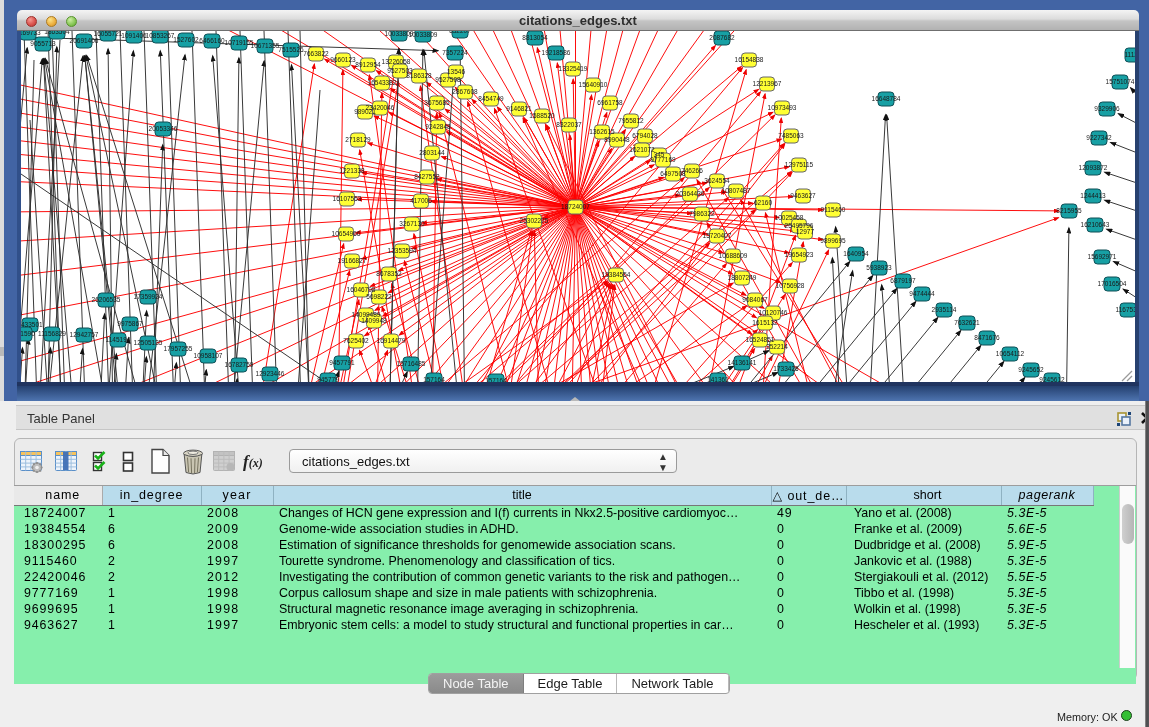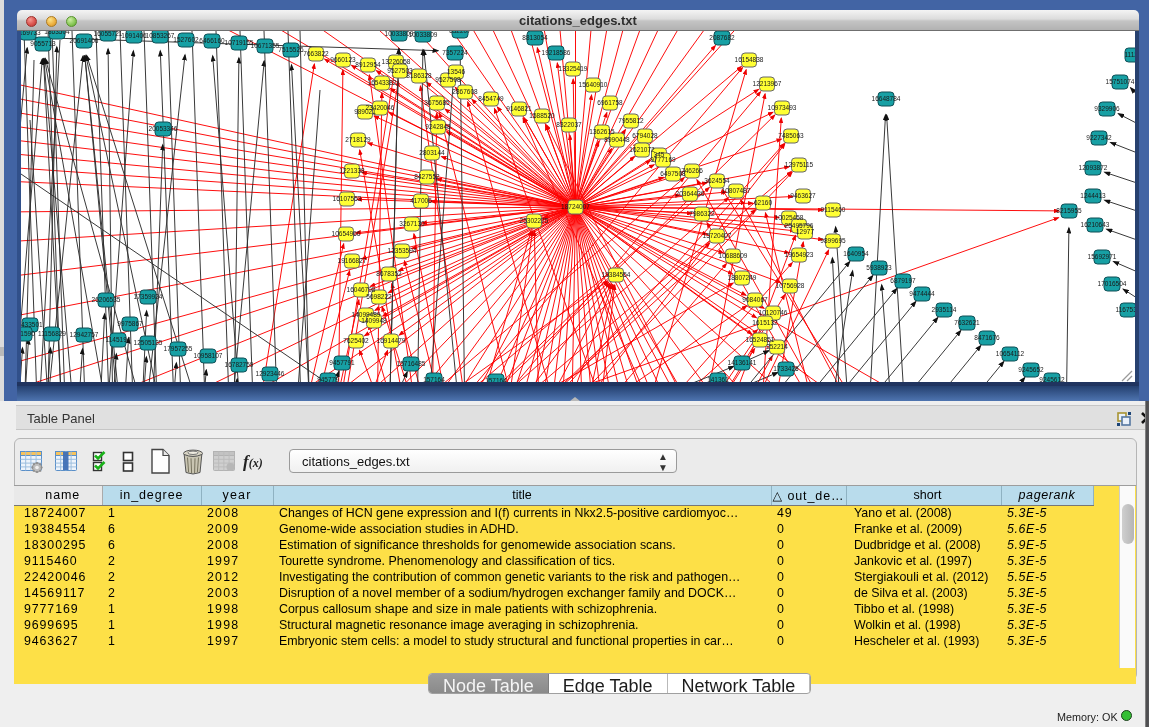--- a/index.html
+++ b/index.html
@@ -12,30 +12,30 @@
 #shadow { position:absolute; left:17px; top:386px; width:1122px; height:15px; background:linear-gradient(#24406f,#4e74b0); }
 #canvas { position:absolute; left:4px; top:21px; width:1114px; height:351px; background:#fff; overflow:hidden; }
 #panel { position:absolute; left:0; top:401px; width:1149px; height:326px; background:#efefef; }
 #phead { position:absolute; left:16px; top:4px; width:1149px; height:25px; background:#e0e0e0; border-top:1px solid #c6c6c6; border-bottom:1px solid #c6c6c6; }
 #phead .t { position:absolute; left:11px; top:5px; font-size:13px; color:#333; }
 #container { position:absolute; left:14px; top:438px; width:1123px; height:242px; background:#ebebeb; border:1px solid #b5b5b5; border-radius:6px; }
 #dropdown { position:absolute; left:289px; top:449px; width:388px; height:24px; background:linear-gradient(#fff,#f0f0f0); border:1px solid #9a9a9a; border-radius:4px; }
 #dropdown .t { position:absolute; left:12px; top:4px; font-size:13px; color:#111; }
 #dropdown .a { position:absolute; right:8px; top:1px; font-size:10px; color:#333; line-height:11px; }
 table { border-collapse:collapse; table-layout:fixed; width:1079px; font-size:12.4px; }
-#tablewrap { position:absolute; left:14px; top:485px; width:1122px; height:199px; background:#fde047; overflow:hidden; border-top:1px solid #9d9d9d; }
+#tablewrap { position:absolute; left:14px; top:485px; width:1122px; height:199px; background:#86efac; overflow:hidden; border-top:1px solid #9d9d9d; }
 th { height:19px; font-weight:normal; font-size:12.5px; border-right:1px solid #8fb2c2; border-bottom:1px solid #777; background:#b9dcec; padding:0; }
 th.g { background:#e9e9e9; border-right:1px solid #aaa; }
 td { height:16px; padding:0 2px 0 6px; white-space:nowrap; overflow:hidden; color:#000; }
 .c0 { width:88px; padding-left:10px; letter-spacing:0.9px; } .c1 { width:99px; letter-spacing:0.9px; } .c2 { width:72px; letter-spacing:1.2px; } .c3 { width:498px;margin-left:12px; }
 .c4 { width:75px; letter-spacing:0.9px; } .c5 { width:155px; padding-left:8px; } .c6 { width:92px; letter-spacing:0.6px;font-style:italic; }
 #sbar { position:absolute; left:1119px; top:486px; width:16px; height:182px; background:#fafafa; border-left:1px solid #ccc; }
 #sthumb { position:absolute; left:1.5px; top:18px; width:12px; height:40px; background:linear-gradient(90deg,#cfcfcf,#b5b5b5); border-radius:6px; }
 #tabs { position:absolute; left:428px; top:673px; height:21px; border:1px solid #a0a0a0; border-radius:4px; background:#fff; display:flex; overflow:hidden; }
-#tabs div { padding:2px 14px 0 14px; font-size:18px; color:#1c1c1c; border-right:1px solid #b9b9b9; }
+#tabs div { padding:2px 14px 0 14px; font-size:13px; color:#1c1c1c; border-right:1px solid #b9b9b9; }
 #tabs div.sel { background:linear-gradient(#9c9c9c,#8a8a8a); color:#f4f4f4; border-right:1px solid #7e7e7e; }
 #mem { position:absolute; left:1057px; top:711px; font-size:10.8px; color:#222; }
 #memdot { position:absolute; left:1121px; top:710px; width:11px; height:11px; border-radius:50%; background:#35bf35; border:1.5px solid #1d401d; }
 #rstrip { position:absolute; left:1145px; top:401px; width:4px; height:326px; background:linear-gradient(90deg,#9a9a9a,#4b4b4d 40%,#57575a); }
 #splitter { position:absolute; left:569px; top:397px; width:12px; height:5px; }
 </style></head>
 <body>
 <div id="desktop"></div>
 <div id="lstrip"></div>
 <div style="position:absolute;left:0px;top:347px;width:4px;height:9px;background:#b9b9b9"></div>
@@ -780,40 +780,31 @@
           <td class="c4">0</td>
           <td class="c5">Dudbridge et al. (2008)</td>
           <td class="c6">5.9E-5</td>
         </tr>
         <tr>
           <td class="c0">9115460</td>
           <td class="c1">2</td>
           <td class="c2">1997</td>
           <td class="c3">Tourette syndrome. Phenomenology and classification of tics.</td>
           <td class="c4">0</td>
-          <td class="c5">Jankovic et al. (1997)</td>
+          <td class="c5">Jankovic et al. (1988)</td>
           <td class="c6">5.3E-5</td>
         </tr>
         <tr>
           <td class="c0">22420046</td>
           <td class="c1">2</td>
           <td class="c2">2012</td>
           <td class="c3">Investigating the contribution of common genetic variants to the risk and pathogen…</td>
           <td class="c4">0</td>
           <td class="c5">Stergiakouli et al. (2012)</td>
           <td class="c6">5.5E-5</td>
-        </tr>
-        <tr>
-          <td class="c0">14569117</td>
-          <td class="c1">2</td>
-          <td class="c2">2003</td>
-          <td class="c3">Disruption of a novel member of a sodium/hydrogen exchanger family and DOCK…</td>
-          <td class="c4">0</td>
-          <td class="c5">de Silva et al. (2003)</td>
-          <td class="c6">5.3E-5</td>
         </tr>
         <tr>
           <td class="c0">9777169</td>
           <td class="c1">1</td>
           <td class="c2">1998</td>
           <td class="c3">Corpus callosum shape and size in male patients with schizophrenia.</td>
           <td class="c4">0</td>
           <td class="c5">Tibbo et al. (1998)</td>
           <td class="c6">5.3E-5</td>
         </tr>

